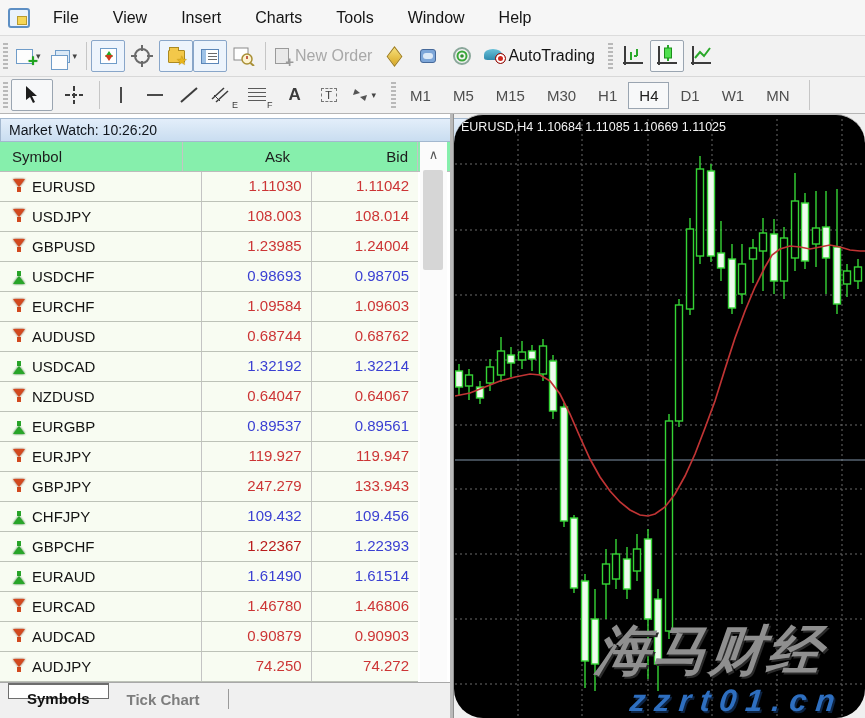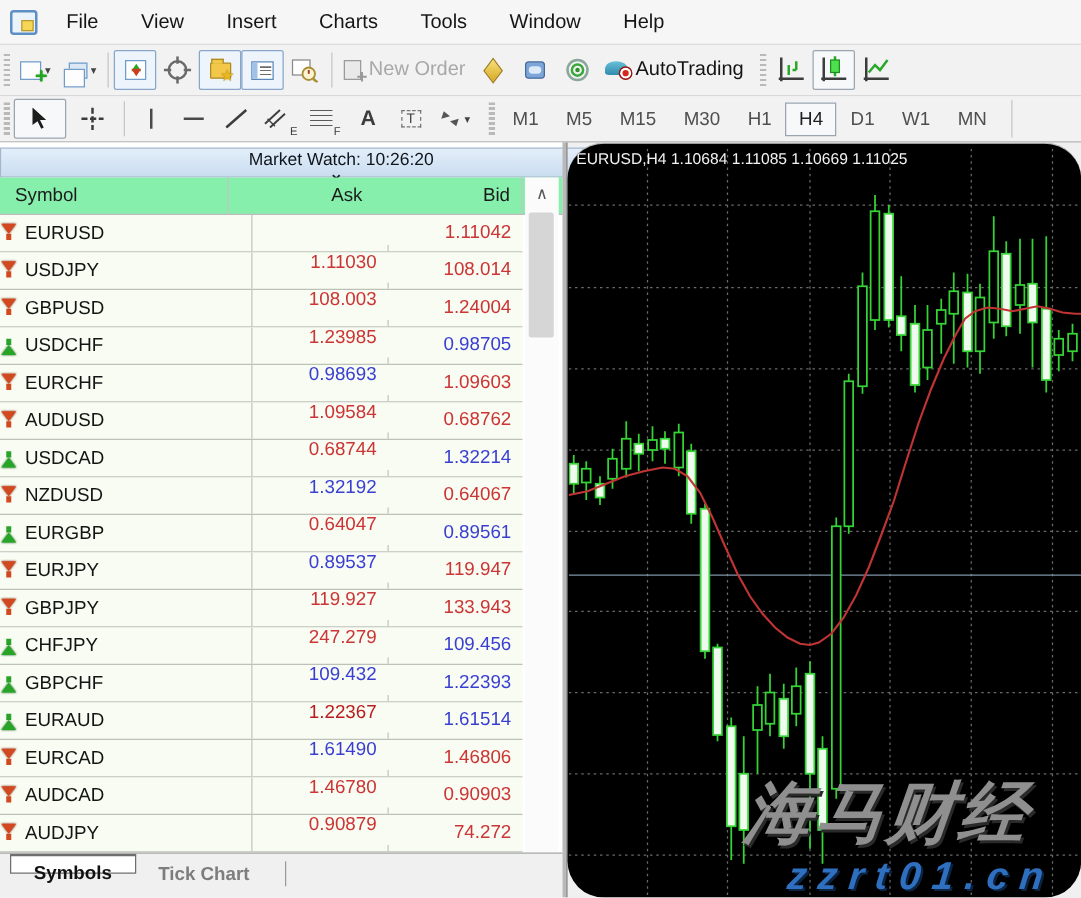--- a/index.html
+++ b/index.html
@@ -79,35 +79,35 @@
   .lblbox { width:16px; height:14px; border:1px dashed #777; font-size:11px; color:#3c3c3c;
           display:flex; align-items:center; justify-content:center; }
   .tfbtn { height:27px; padding:0 10px; display:flex; align-items:center; justify-content:center;
           font-size:15px; color:#4f4f4f; border:1px solid transparent; }
   .tfbtn.active { border:1px solid #9aa5b1; background:#f7f8f9; color:#202020; }
 
   
   .mw { position:absolute; left:0; top:114px; width:450px; height:604px; background:#ffffff; }
   .mw-header { position:absolute; left:0; top:4px; width:538px; height:24px;
           background:linear-gradient(#e3eefa,#c9ddf0); border:1px solid #a3b8cf;
-          display:flex; align-items:center;flex-direction:column; }
+          display:flex; align-items:center; }
   .mw-title { font-size:14px; color:#10151c; padding-left:8px; flex:1; }
   .mw-close { font-size:13px; color:#222; padding:0 9px; font-weight:bold; }
   .mw-thead { position:absolute; left:0; top:28px; width:450px; height:30px; background:#86efac;
           display:flex; border-bottom:1px solid #bcbcbc; }
   .mw-thead .c { font-size:15px; color:#1c1c1c; line-height:29px; }
   .col-sym { width:183px; padding-left:12px; border-right:1px solid #c4c4c4; }
   .col-bid { width:119px; text-align:right; padding-right:9px; border-right:1px solid #c4c4c4; }
   .col-ask { width:116px; text-align:right; padding-right:9px; }
   .mw-rows { position:absolute; left:0; top:58px; width:418px; height:510px; }
   .mw-row { display:flex; height:30px; background:#f8fcf2; border-bottom:1px solid #bdc2b8; }
   .mw-row .cell { font-size:15px; line-height:28px; }
-  .mw-row .sym { width:221px; padding-left:0; color:#141414; border-right:1px solid #c4c4c4;
+  .mw-row .sym { width:221px; padding-left:12px; color:#141414; border-right:1px solid #c4c4c4;
           display:flex; align-items:center; gap:7px; }
-  .mw-row .bid { width:119px; text-align:right; padding-right:9px; border-right:1px solid #c4c4c4;margin-top:24px; }
+  .mw-row .bid { width:119px; text-align:right; padding-right:9px; border-right:1px solid #c4c4c4; }
   .mw-row .ask { width:116px; text-align:right; padding-right:9px; }
   .arr { width:13px; height:15px; display:inline-flex; flex-direction:column; align-items:center; }
   .arr .stem { width:4px; height:5px; }
   .arr.down .stem { background:#d2491f; }
   .arr.down .head { width:0; height:0; border-left:6px solid transparent; border-right:6px solid transparent;
           border-top:8px solid #d2491f; filter:drop-shadow(0 0 1px #7e2a10); }
   .arr.up { flex-direction:column-reverse; }
   .arr.up .stem { background:#28a528; }
   .arr.up .head { width:0; height:0; border-left:6px solid transparent; border-right:6px solid transparent;
           border-bottom:8px solid #28a528; filter:drop-shadow(0 0 1px #10610f); }

